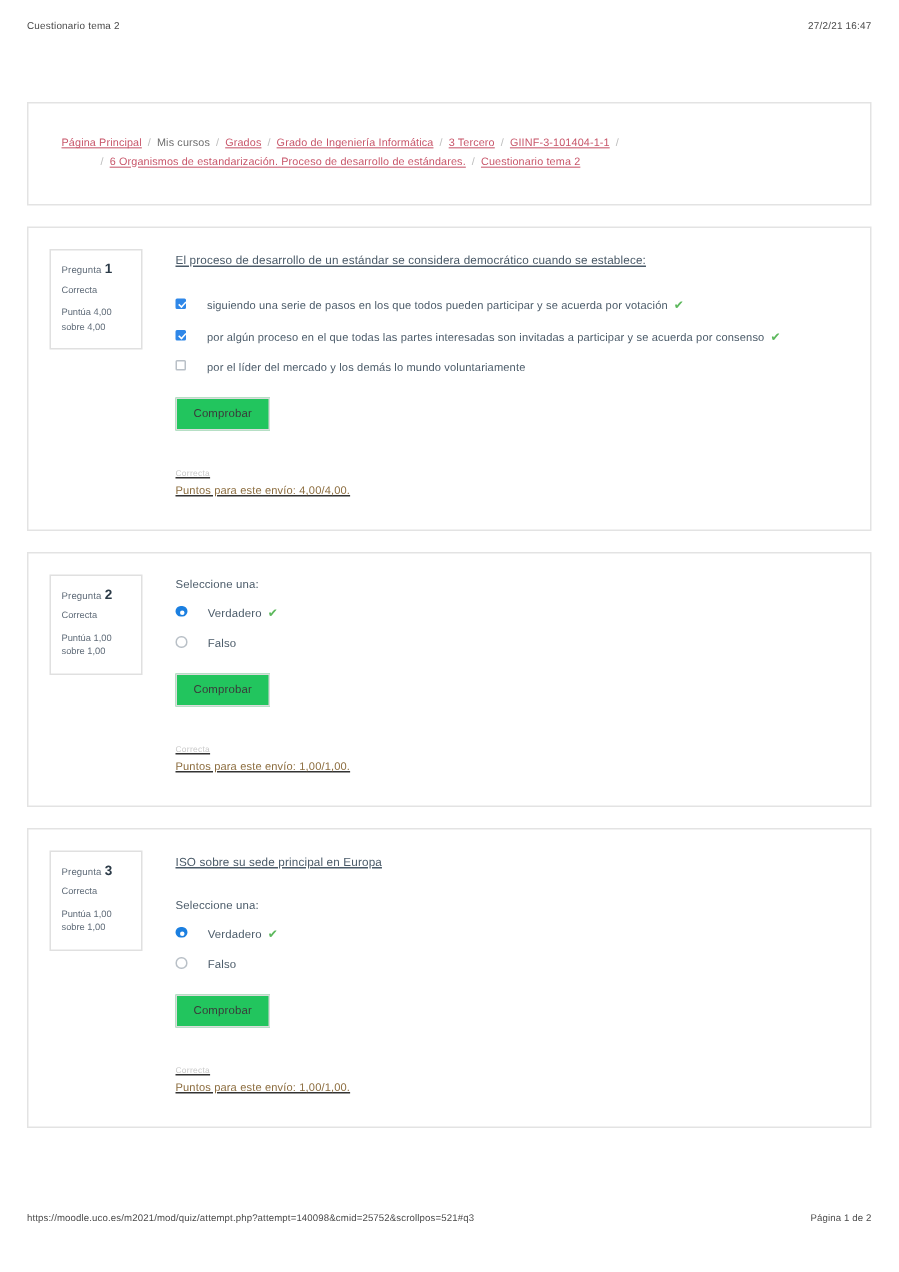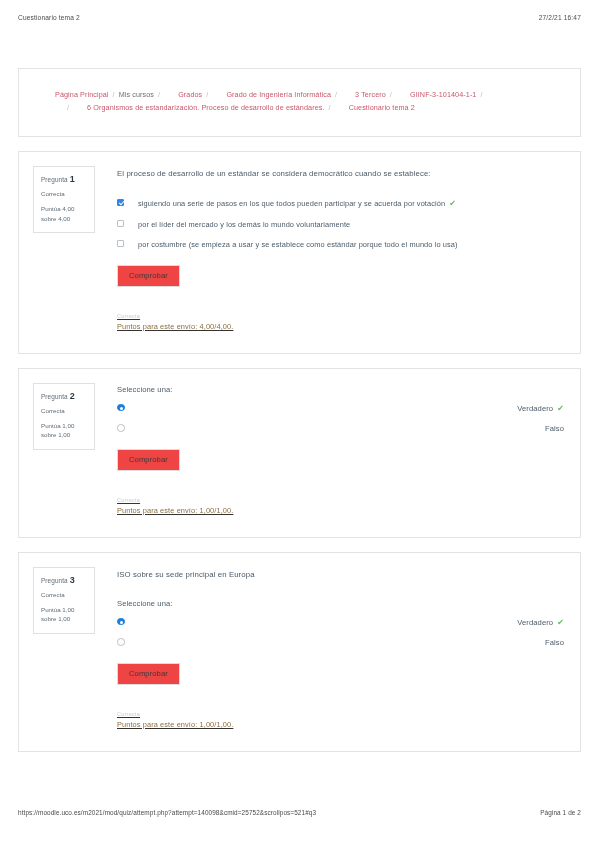--- a/index.html
+++ b/index.html
@@ -50,23 +50,23 @@
   }
   .crumb-line {
     font-size: 7.2px;
     line-height: 12.5px;
     color: #6b6b6b;
     letter-spacing: .1px;
   }
   .crumb-line.second { padding-left: 22px; }
   .crumb-link {
     color: #c8566a;
+    text-decoration: underline;
     text-decoration-color: #d88a98;
     cursor: pointer;
-    margin-left: 14px;
   }
   .crumb-plain { color: #6e6e6e; }
   .crumb-sep {
     color: #bdbdbd;
     padding: 0 4px;
     display: inline-block;
   }
 
   
   .q-card {
@@ -112,20 +112,21 @@
     flex: 1;
     padding-left: 22px;
     padding-top: 2px;
   }
   .q-text {
     font-size: 7.8px;
     color: #4a5a68;
     line-height: 12px;
     letter-spacing: .1px;
     margin-bottom: 18px;
+    text-decoration: underline;
   }
   .q-prompt {
     font-size: 7.6px;
     color: #4a5a68;
     margin-bottom: 9px;
     letter-spacing: .1px;
   }
 
   
   .opt {
@@ -188,33 +189,33 @@
     background: #ffffff;
   }
 
   .opt-label {
     font-size: 7.4px;
     line-height: 11.5px;
     color: #4a5a68;
     letter-spacing: .1px;
     flex: 1;
   }
-  .opt-label.tf { font-size: 7.6px; text-align: right; }
+  .opt-label.tf { font-size: 7.6px; }
   .tick {
     color: #5cb85c;
     font-size: 8px;
     margin-left: 4px;
     font-weight: 700;
   }
 
   
   .check-btn {
     display: inline-block;
     border: 1px solid #dcdcdc;
-    background: #ef4444;
+    background: #22c55e;
     color: #3a3a3a;
     font-family: inherit;
     font-size: 7.6px;
     padding: 5px 11px 6px 11px;
     margin-top: 5px;
     cursor: pointer;
     letter-spacing: .1px;
   }
 
   
@@ -271,28 +272,28 @@
             <div>sobre 4,00</div>
           </div>
         </div>
         <div class="q-body"><div class="q-text">El proceso de desarrollo de un estándar se considera democrático cuando se establece:</div><div class="opt">
             <span class="opt-ctrl">
               <span class="cb checked"></span>
             </span>
             <span class="opt-label">siguiendo una serie de pasos en los que todos pueden participar y se acuerda por votación<span class="tick">✔</span></span>
           </div><div class="opt">
             <span class="opt-ctrl">
+              <span class="cb checked"></span>
+            </span>
+            <span class="opt-label">por algún proceso en el que todas las partes interesadas son invitadas a participar y se acuerda por consenso<span class="tick">✔</span></span>
+          </div><div class="opt">
+            <span class="opt-ctrl">
               <span class="cb"></span>
             </span>
             <span class="opt-label">por el líder del mercado y los demás lo mundo voluntariamente</span>
-          </div><div class="opt">
-            <span class="opt-ctrl">
-              <span class="cb"></span>
-            </span>
-            <span class="opt-label">por costumbre (se empieza a usar y se establece como estándar porque todo el mundo lo usa)</span>
           </div><button class="check-btn">Comprobar</button><div class="fb">
             <div class="fb-state">Correcta</div>
             <div class="fb-points">Puntos para este envío: 4,00/4,00.</div>
           </div></div>
       </div>
       <div class="q-card">
         <div class="q-info">
           <div class="q-info-num"><span>Pregunta</span><b>2</b></div>
           <div class="q-info-state">Correcta</div>
           <div class="q-info-marks">

